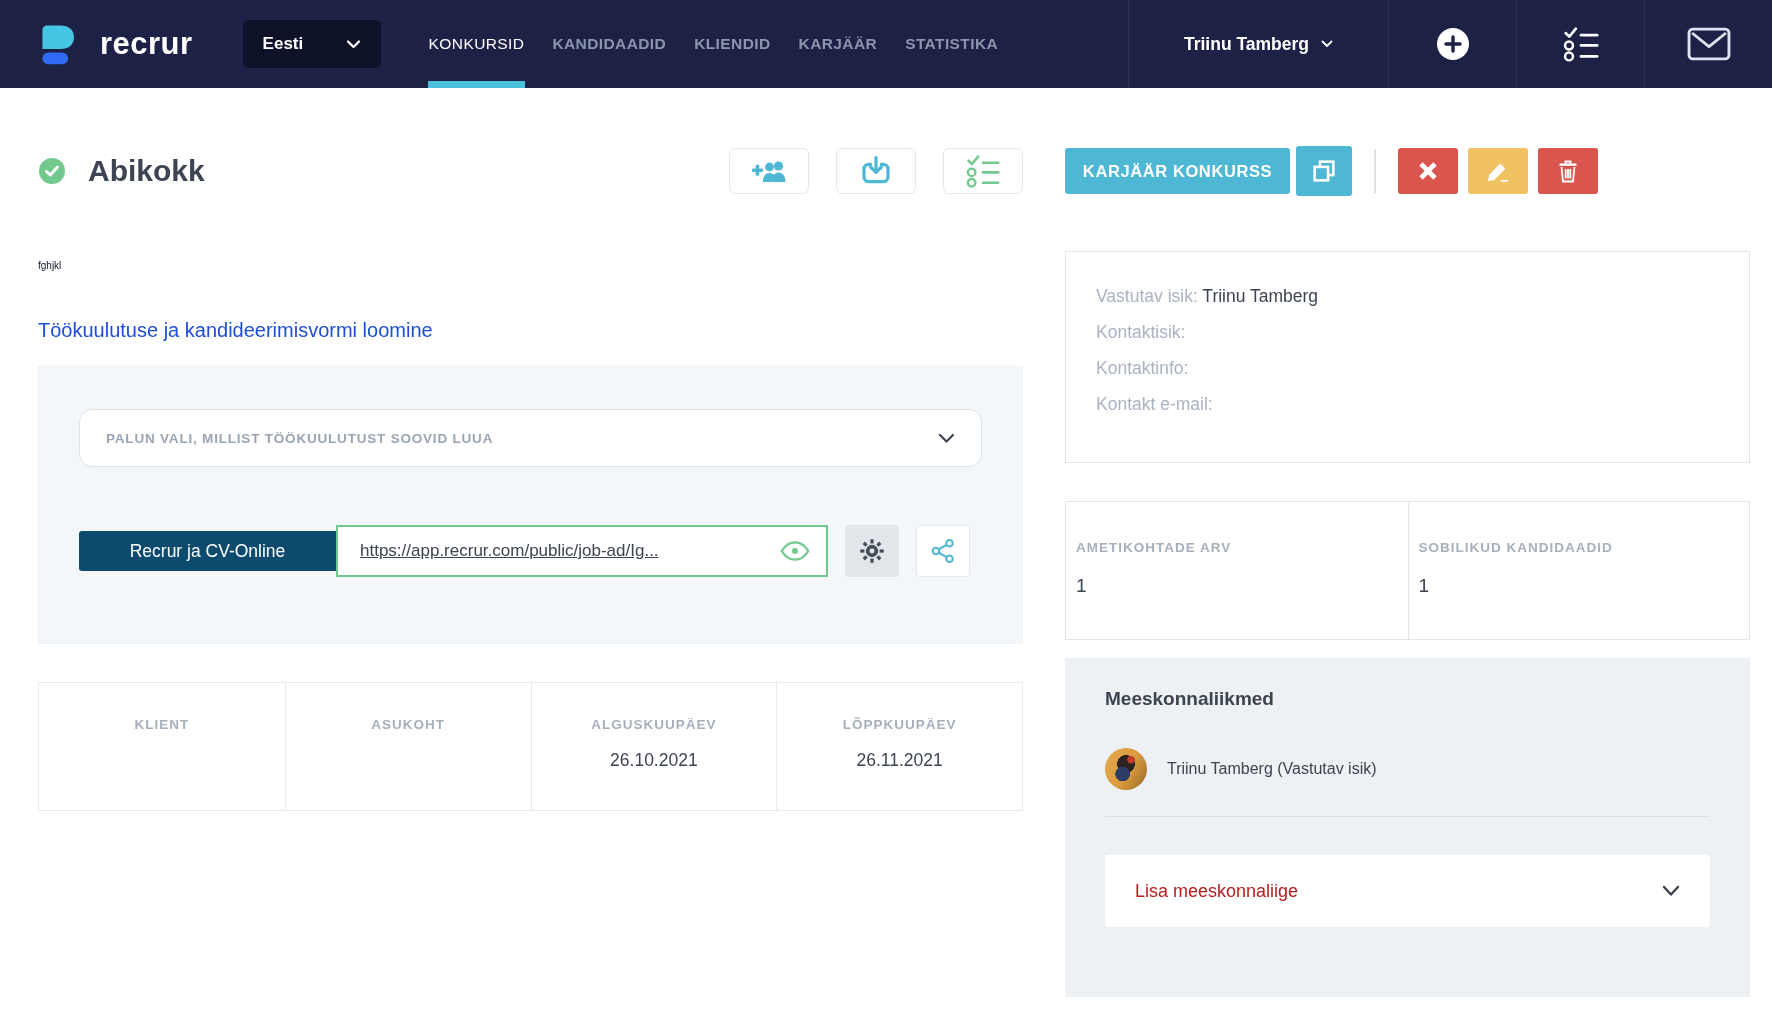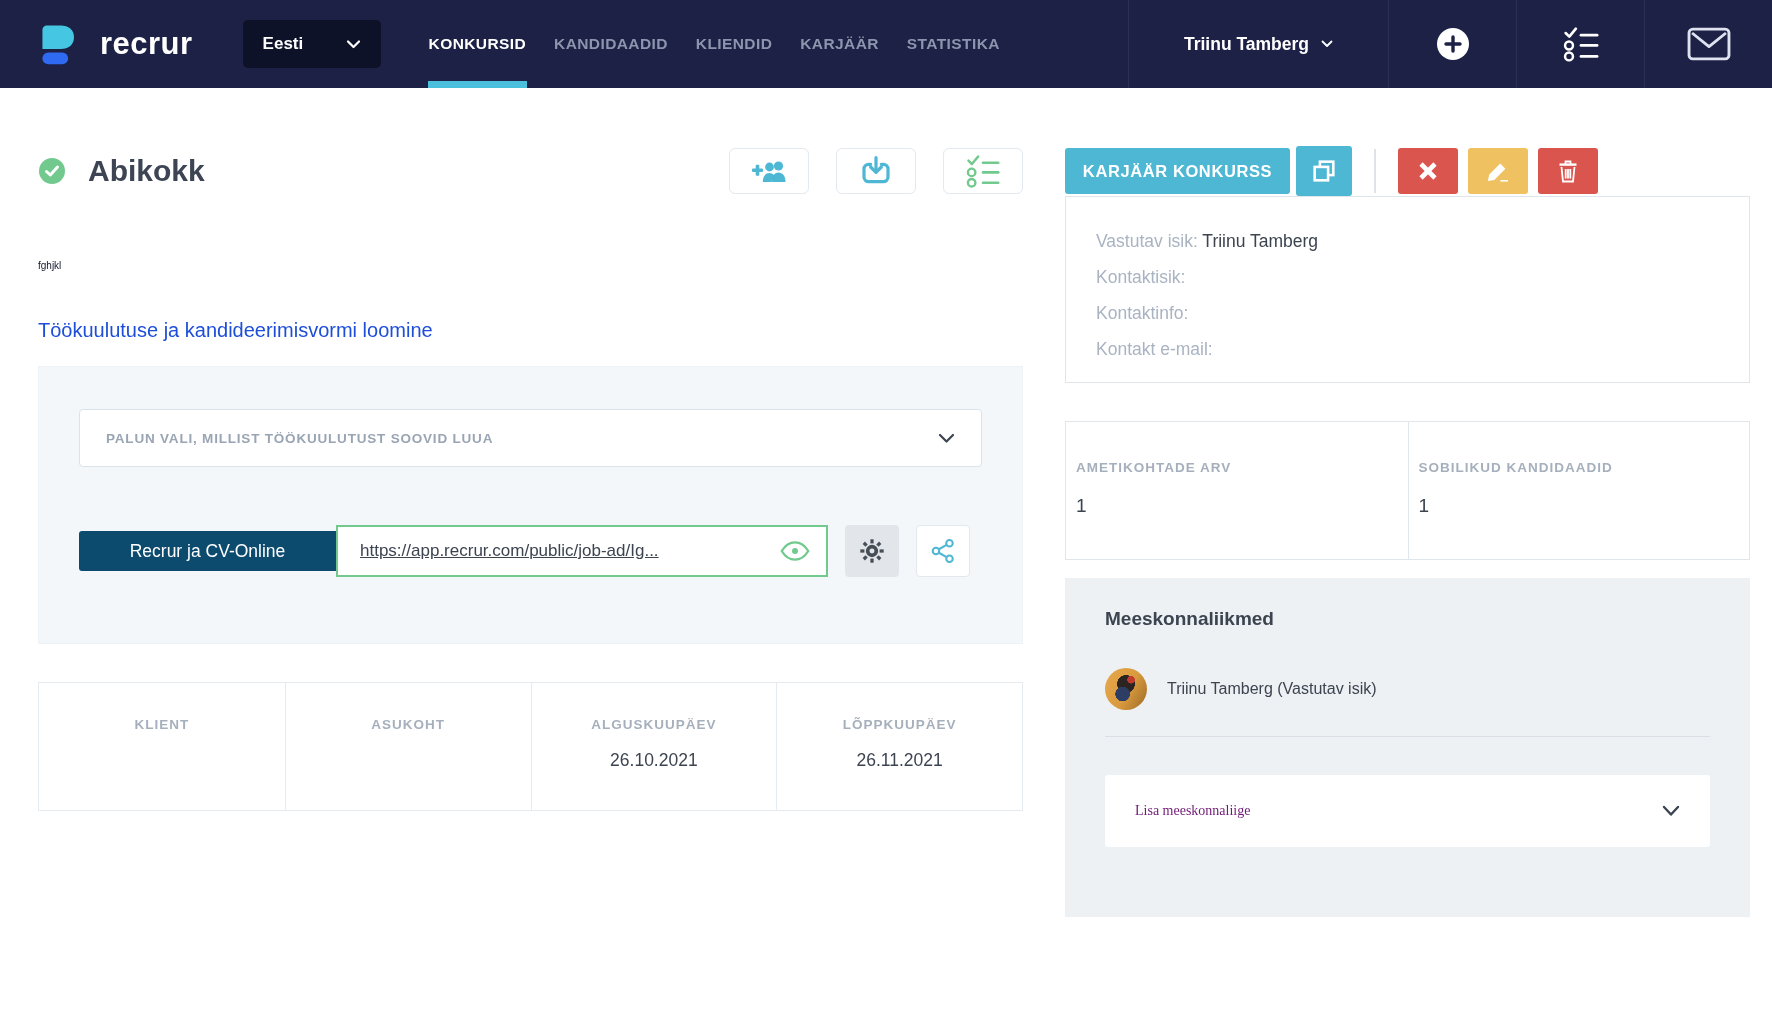--- a/index.html
+++ b/index.html
@@ -12,21 +12,21 @@
   
   .navbar { height:88px; background:#1c2145; display:flex; align-items:stretch; }
   .brand { display:flex; align-items:center; gap:15px; padding-left:38px; }
   .logo-text { color:#fff; font-size:31px; font-weight:700; letter-spacing:.5px; }
   .lang { margin-left:50px; align-self:center; background:#0d1229; border-radius:5px;
           width:138px; height:48px; display:flex; align-items:center; justify-content:space-between;
           padding:0 20px; color:#fff; font-size:17px; font-weight:700; cursor:pointer; }
   .nav-menu { display:flex; margin-left:34px; }
   .nav-item { display:flex; align-items:center; padding:0 14px; color:#8d95ae;
               font-size:15.5px; font-weight:600; letter-spacing:.4px; position:relative; cursor:pointer; }
-  .nav-item.active { color:#fff; font-weight:700; }
+  .nav-item.active { color:#fff; font-weight:400; }
   .nav-item.active::after { content:''; position:absolute; left:13px; right:13px; bottom:0;
               height:7px; background:#4ac0dc; }
   .nav-right { margin-left:auto; display:flex; align-items:stretch; }
   .nav-user { width:260px; display:flex; align-items:center; justify-content:center; gap:12px;
               color:#fff; font-size:17.5px; font-weight:700; border-left:1px solid #2a3053; cursor:pointer; }
   .nav-sq { width:128px; display:flex; align-items:center; justify-content:center;
             border-left:1px solid #2a3053; cursor:pointer; }
   
   .content { padding:0 22px 26px 38px; }
   .header-row { display:flex; align-items:center; margin-top:58px; }
@@ -47,21 +47,21 @@
             align-items:center; justify-content:center; cursor:pointer; }
   .red { background:#da554d; } .yellow { background:#efc161; margin:0 10px; }
   
   .columns { display:flex; align-items:flex-start; }
   .left-col { width:985px; flex:none; }
   .right-col { width:685px; flex:none; margin-left:42px; }
   .note { margin-top:64px; color:#0f172a; font-size:10px; }
   .section-title { margin-top:48px; color:#1d4ed8; font-size:20px; }
   
   .panel { margin-top:24px; background:#f3f7fa; border:1px solid #edf2f6; padding:42px 40px 66px; }
-  .select-box { height:58px; background:#fff; border:1px solid #dbe3ea; border-radius:4px;
+  .select-box { height:58px; background:#fff; border:1px solid #dbe3ea; border-radius:13px;
                 display:flex; align-items:center; padding:0 26px; cursor:pointer; }
   .select-text { color:#9aa5b4; font-size:13.5px; letter-spacing:.8px; font-weight:600; }
   .select-box .chev { margin-left:auto; }
   .channel-row { margin-top:58px; display:flex; align-items:center; }
   .channel-tag { width:257px; height:40px; background:#0c4a6e; color:#fff; font-size:17.5px;
                  display:flex; align-items:center; justify-content:center; border-radius:3px 0 0 3px; }
   .url-box { width:492px; height:52px; background:#fff; border:2px solid #72c98d;
              display:flex; align-items:center; padding:0 16px 0 22px; }
   .url-text { font-size:17px; color:#3c4450; text-decoration:underline; white-space:nowrap;
               overflow:hidden; flex:1; cursor:pointer; }
@@ -70,41 +70,41 @@
   .share-btn { width:54px; height:52px; background:#fff; border:1px solid #e2e8ee; border-radius:4px;
                margin-left:17px; display:flex; align-items:center; justify-content:center; cursor:pointer; }
   
   .details-table { margin-top:38px; display:grid; grid-template-columns:repeat(4,1fr);
                    border:1px solid #e6ebf0; background:#fff; }
   .dcell { border-left:1px solid #e6ebf0; padding:34px 10px 38px; text-align:center; }
   .dcell:first-child { border-left:none; }
   .dcell-label { font-size:13.5px; color:#a6b0bd; letter-spacing:1px; font-weight:600; }
   .dcell-value { margin-top:18px; font-size:17.5px; color:#3c4450; min-height:22px; }
   
-  .contact-card { background:#fff; border:1px solid #dee5eb; padding:26px 30px 15px; }
+  .contact-card { margin-top:55px; background:#fff; border:1px solid #dee5eb; padding:26px 30px 40px; }
   .contact-line { font-size:17.5px; line-height:36px; color:#a9b3c2; }
   .contact-line b { color:#3c4450; font-weight:400; }
   .stats { margin-top:38px; display:grid; grid-template-columns:1fr 1fr; border:1px solid #dfe6ec; background:#fff; }
   .stat-cell { padding:38px 10px 42px; text-align:left; }
   .stat-cell + .stat-cell { border-left:1px solid #dfe6ec; }
   .stat-label { font-size:13.5px; color:#a6b0bd; letter-spacing:1px; font-weight:600; }
   .stat-value { margin-top:20px; font-size:19px; color:#3c4450; }
   .team-panel { margin-top:18px; background:#edf1f4; padding:30px 40px 70px; }
   .team-title { font-size:19px; font-weight:700; color:#3c4450; }
   .member-row { margin-top:38px; display:flex; align-items:center; gap:20px; }
   .avatar { width:42px; height:42px; border-radius:50%; flex:none;
             background:radial-gradient(circle at 62% 28%, #c03b2e 0 9%, transparent 10%),
                        radial-gradient(circle at 42% 62%, #2e3d63 0 20%, transparent 21%),
                        radial-gradient(circle at 50% 38%, #2b2420 0 26%, transparent 27%),
                        linear-gradient(120deg,#e7a94c 0%,#d99a3d 55%,#9a6a28 100%); }
   .member-name { font-size:16px; color:#3c4450; }
   .team-divider { margin-top:26px; height:1px; background:#d9dfe5; }
   .add-member { margin-top:38px; height:72px; background:#fff; border-radius:3px;
                 display:flex; align-items:center; padding:0 30px; cursor:pointer; }
-  .add-text { color:#701a75; font-size:14px;font-family:Liberation Serif, serif; }
+  .add-text { color:#b91c1c; font-size:18px; }
   .add-member .chev { margin-left:auto; }
   svg { display:block; }
 </style>
 </head>
 <body>
 
 <header class="navbar">
   <div class="brand">
     <span>
       <svg width="47" height="47" viewBox="0 0 32 32">

